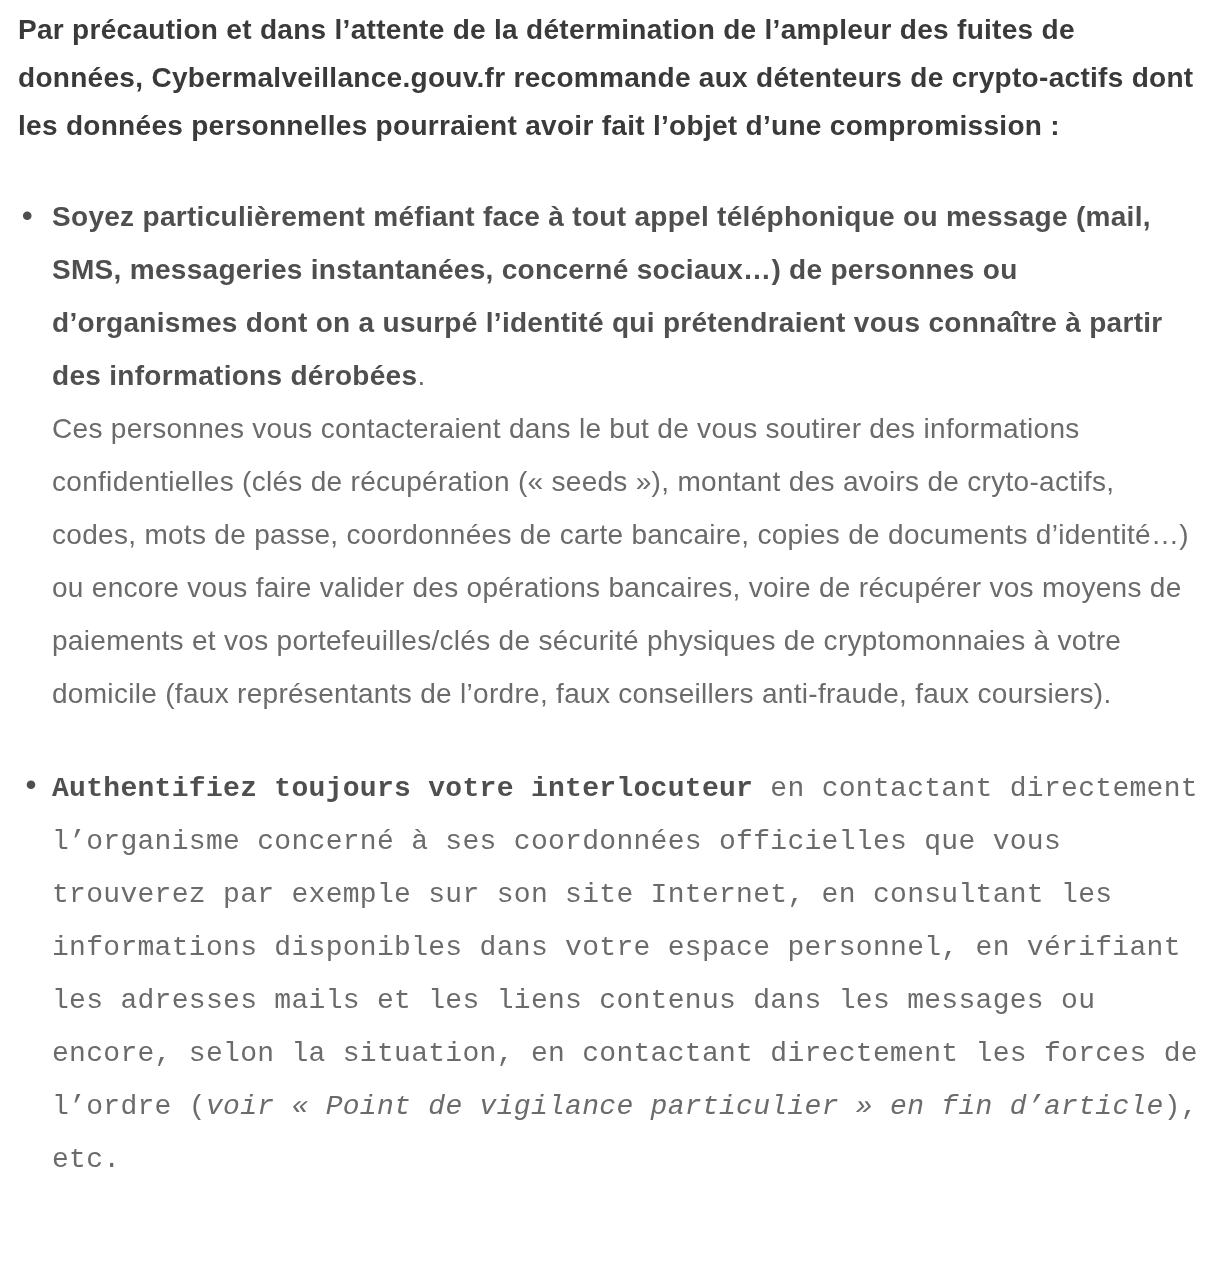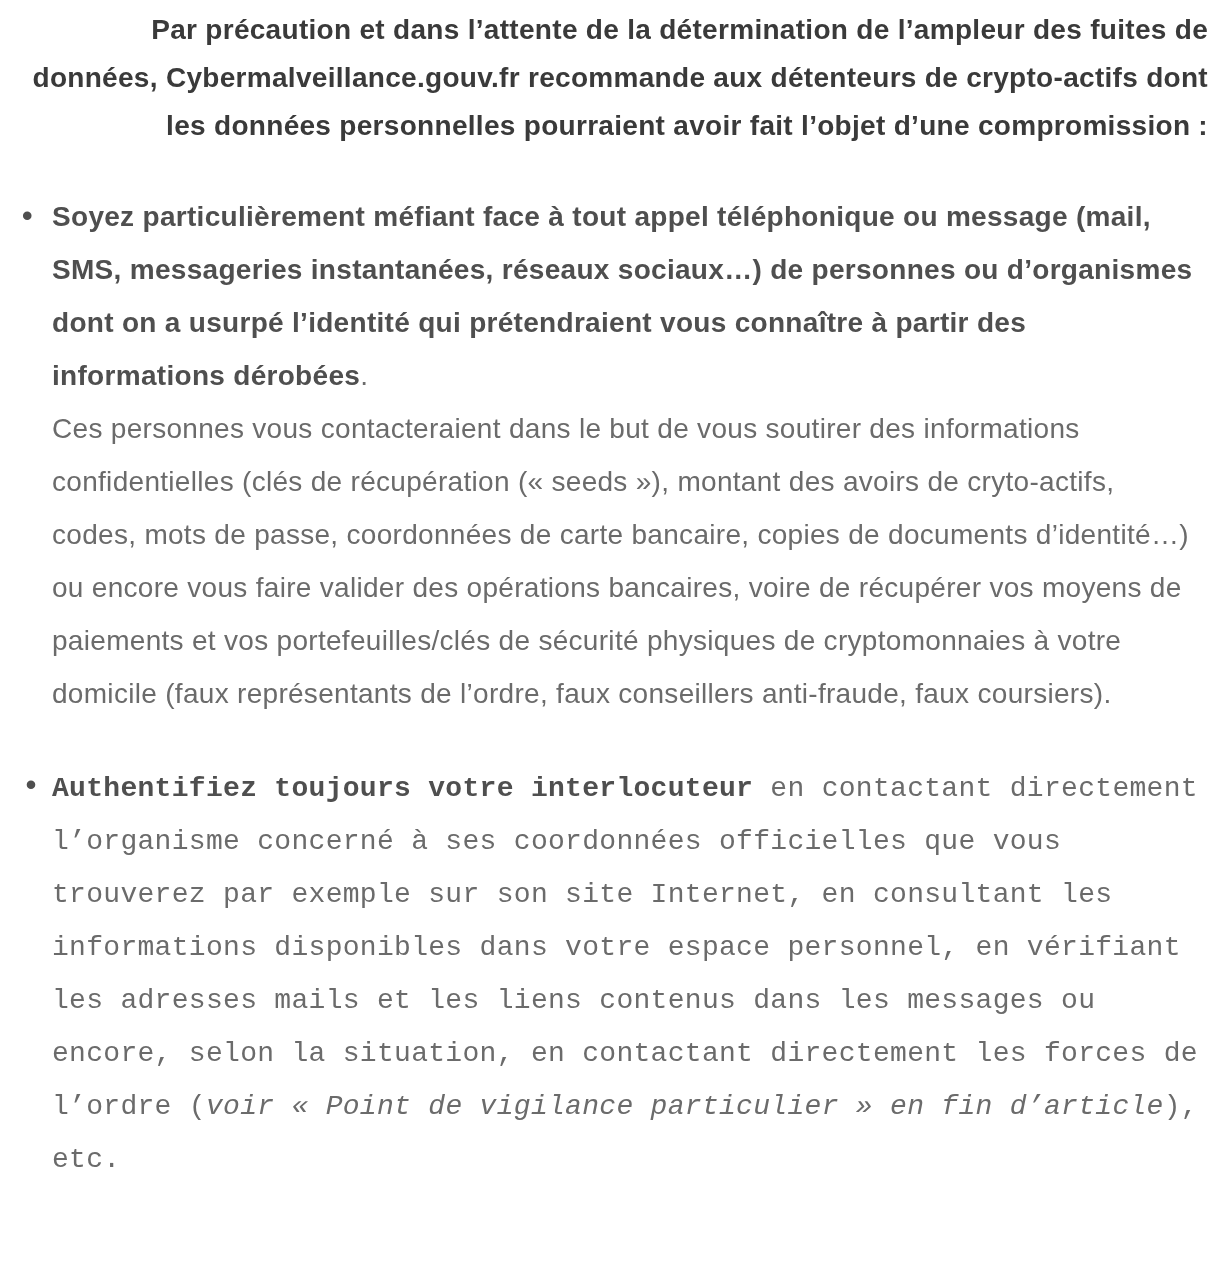--- a/index.html
+++ b/index.html
@@ -22,21 +22,20 @@
   .page {
     padding: 6px 20px 10px 18px;
   }
   .intro {
     margin: 0;
     font-size: 28px;
     line-height: 48px;
     letter-spacing: 0.3px;
     font-weight: bold;
     color: var(--intro_text);
-    text-align: right;
   }
   .recommendations {
     list-style: none;
     margin: 40px 0 0 0;
     padding: 0;
   }
   .recommendations li {
     position: relative;
     padding-left: 34px;
     padding-right: 10px;
@@ -65,21 +64,21 @@
 </head>
 <body>
 
 <div class="page">
 
   <p class="intro"><strong>Par précaution et dans l’attente de la détermination de l’ampleur des fuites de données, Cybermalveillance.gouv.fr recommande aux détenteurs de crypto-actifs dont les données personnelles pourraient avoir fait l’objet d’une compromission :</strong></p>
 
   <ul class="recommendations">
 
     <li>
-      <span class="li-bold">Soyez particulièrement méfiant face à tout appel téléphonique ou message (mail, SMS, messageries instantanées, réseaux sociaux…) de personnes ou d’organismes dont on a usurpé l’identité qui prétendraient vous connaître à partir des informations dérobées</span><span>.</span><br>
+      <span class="li-bold">Soyez particulièrement méfiant face à tout appel téléphonique ou message (mail, SMS, messageries instantanées, concerné sociaux…) de personnes ou d’organismes dont on a usurpé l’identité qui prétendraient vous connaître à partir des informations dérobées</span><span>.</span><br>
       <span>Ces personnes vous contacteraient dans le but de vous soutirer des informations confidentielles (clés de récupération (« seeds »), montant des avoirs de cryto-actifs, codes, mots de passe, coordonnées de carte bancaire, copies de documents d’identité…) ou encore vous faire valider des opérations bancaires, voire de récupérer vos moyens de paiements et vos portefeuilles/clés de sécurité physiques de cryptomonnaies à votre domicile (faux représentants de l’ordre, faux conseillers anti-fraude, faux coursiers).</span>
     </li>
 
     <li>
       <span class="li-bold">Authentifiez toujours votre interlocuteur</span><span> en contactant directement l’organisme concerné à ses coordonnées officielles que vous trouverez par exemple sur son site Internet, en consultant les informations disponibles dans votre espace personnel, en vérifiant les adresses mails et les liens contenus dans les messages ou encore, selon la situation, en contactant directement les forces de l’ordre (</span><em>voir « Point de vigilance particulier » en fin d’article</em><span>), etc.</span>
     </li>
 
   </ul>
 
 </div>

